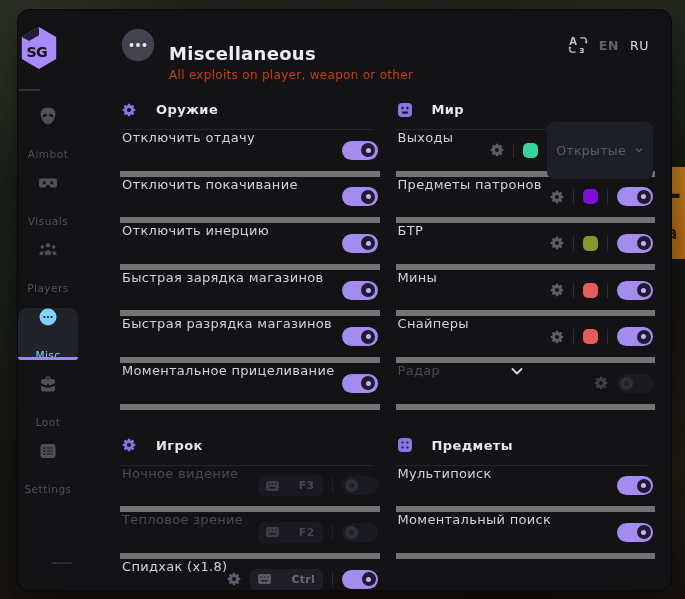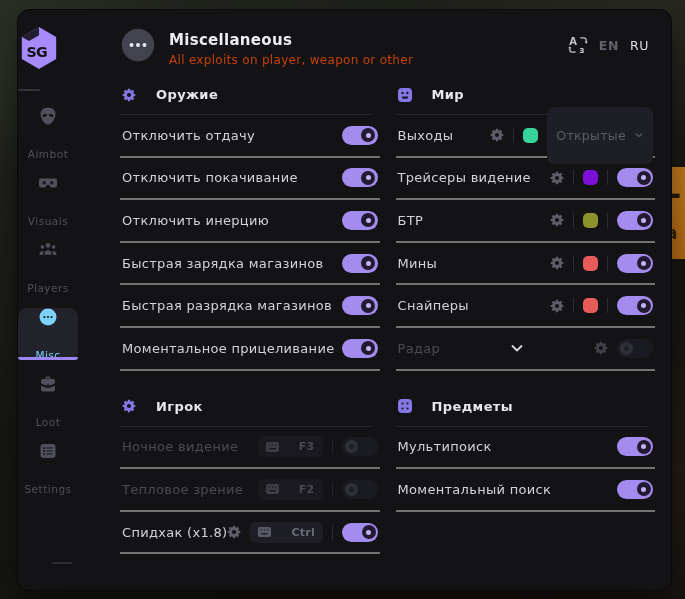--- a/index.html
+++ b/index.html
@@ -37,39 +37,39 @@
   .nav-item.active::after{content:"";position:absolute;left:0;right:0;bottom:0;height:3px;
     border-radius:0 0 9px 9px;background:#9b87ef}
   .sb-bottom-dash{position:absolute;bottom:26px;left:50%;transform:translateX(-50%);
     width:20px;height:2px;background:#2c2c34;border-radius:1px}
 
   
   .main{flex:1;display:flex;flex-direction:column;min-width:0}
   .topbar{display:flex;align-items:flex-start;padding:17px 22px 0 14px}
   .topbar-icon{width:36px;height:36px;margin-right:13px;flex:none}
   .topbar-icon svg{width:100%;height:100%}
-  .title{font-size:15px;font-weight:700;color:#ececf2;letter-spacing:.3px;margin-top:4px}
+  .title{font-size:18px;font-weight:700;color:#ececf2;letter-spacing:.3px;margin-top:16px}
   .subtitle{font-size:12px;color:#c2410c;margin-top:4px;letter-spacing:.3px}
   .lang{margin-left:auto;display:flex;align-items:center;gap:11px;margin-top:8px}
   .translate-icon{width:20px;height:20px;color:#c2c2cc;display:block}
   .translate-icon svg{width:100%;height:100%}
   .lang-en{font-size:12.5px;font-weight:700;color:#62626d;letter-spacing:.6px;cursor:pointer}
   .lang-ru{font-size:12.5px;font-weight:400;color:#dcdce4;letter-spacing:.6px;cursor:pointer}
 
   .columns{display:flex;gap:16px;padding:6px 16px 0 14px}
   .col{flex:1;min-width:0}
   .section + .section{margin-top:14px}
   .sec-head{display:flex;align-items:center;gap:20px;padding:14px 2px 0}
   .sec-icon{width:14px;height:14px;color:#8577e6;display:block}
   .sec-icon svg{width:100%;height:100%;display:block}
   .sec-title{font-size:13px;font-weight:700;color:#e6e6ec;letter-spacing:.4px}
   .sec-div{height:1px;background:#26262e;margin-top:12px;width:97%}
 
-  .row{height:40.6px;display:flex;align-items:center;justify-content:space-between;
-    border-bottom:2px solid #737373;padding:0 2px}
+  .row{height:40.6px;display:flex;justify-content:space-between;
+    border-bottom:6px solid #737373;padding:0 2px}
   .row-label{font-size:13px;color:#d2d2db;letter-spacing:.3px;white-space:nowrap}
   .row.disabled .row-label{color:#4a4a55}
   .row.disabled .controls{opacity:.6}
   .controls{display:flex;align-items:center;gap:9px}
   .ctl-gear{width:14px;height:14px;color:#5e5e6b;display:block;cursor:pointer}
   .ctl-gear svg{width:100%;height:100%;display:block}
   .vdiv{width:1px;height:15px;background:#2c2c35}
   .swatch{width:15px;height:15px;border-radius:5px;cursor:pointer}
   .dropdown{height:25px;display:flex;align-items:center;gap:8px;background:#1e1e26;
     border-radius:7px;padding:16px 9px;color:#5c5c68;font-size:12.5px;letter-spacing:.3px;cursor:pointer}
@@ -399,21 +399,21 @@
                     <span>Открытые</span>
                     <span class="dd-chevron">
                       <svg viewBox="0 0 16 16" fill="none" stroke="currentColor" stroke-width="1.8" stroke-linecap="round" stroke-linejoin="round">
                         <path d="M3.5 6l4.5 4.5L12.5 6"></path>
                       </svg>
                     </span>
                   </div>
                 </div>
               </div>
               <div class="row">
-                <span class="row-label">Трейсеры видение</span>
+                <span class="row-label">Предметы патронов</span>
                 <div class="controls">
                   <span class="ctl-gear">
                     <svg viewBox="0 0 16 16" fill="currentColor">
                       <path d="M6.8.8h2.4l.3 1.8c.4.1.8.3 1.2.5l1.5-1 1.7 1.7-1 1.5c.2.4.4.8.5 1.2l1.8.3v2.4l-1.8.3c-.1.4-.3.8-.5 1.2l1 1.5-1.7 1.7-1.5-1c-.4.2-.8.4-1.2.5l-.3 1.8H6.8l-.3-1.8c-.4-.1-.8-.3-1.2-.5l-1.5 1-1.7-1.7 1-1.5c-.2-.4-.4-.8-.5-1.2L.8 9.2V6.8l1.8-.3c.1-.4.3-.8.5-1.2l-1-1.5L3.8 2.1l1.5 1c.4-.2.8-.4 1.2-.5L6.8.8z"></path>
                       <circle cx="8" cy="8" r="2.4" fill="#131316"></circle>
                     </svg>
                   </span>
                   <span class="vdiv"></span>
                   <span class="swatch" style="background: rgb(123, 16, 214);"></span>
                   <span class="vdiv"></span>

